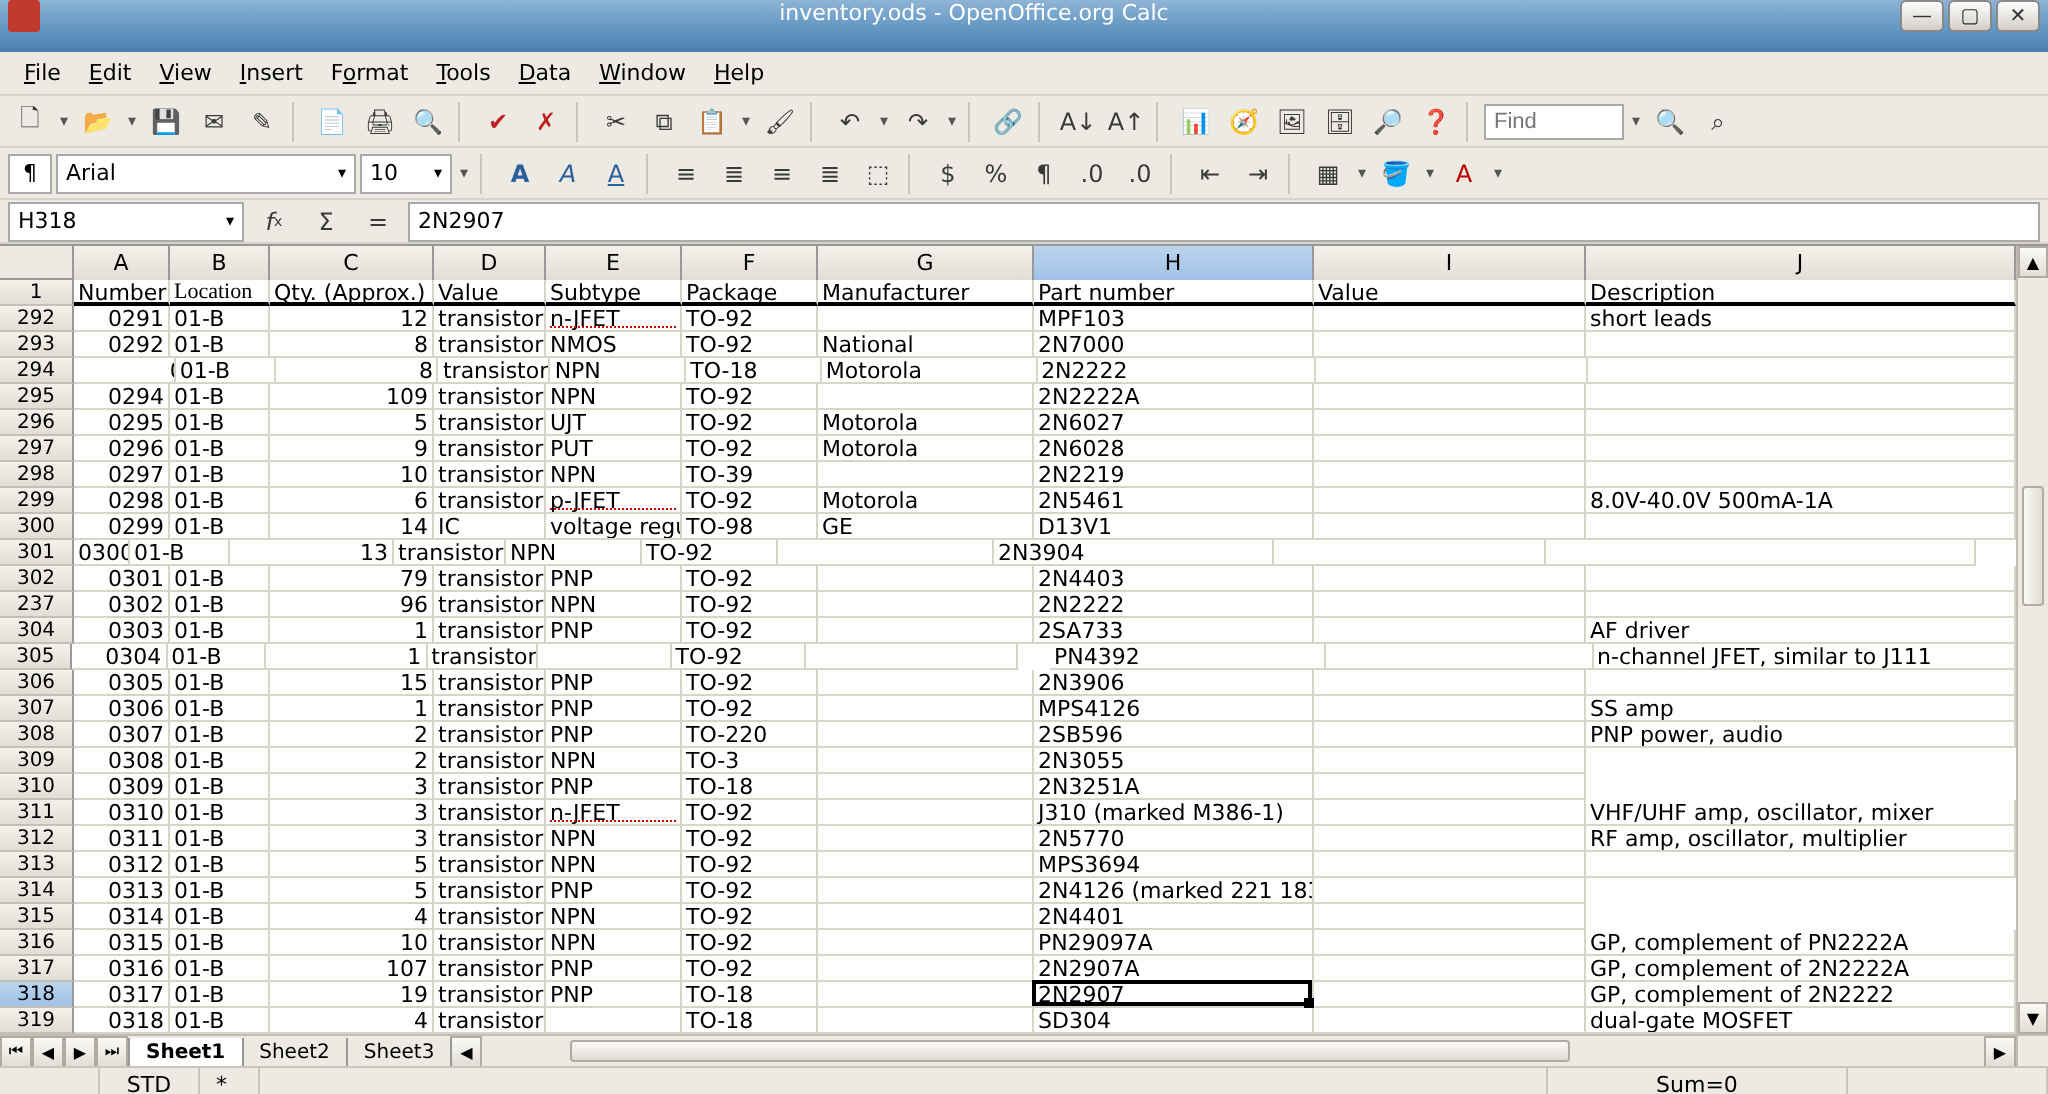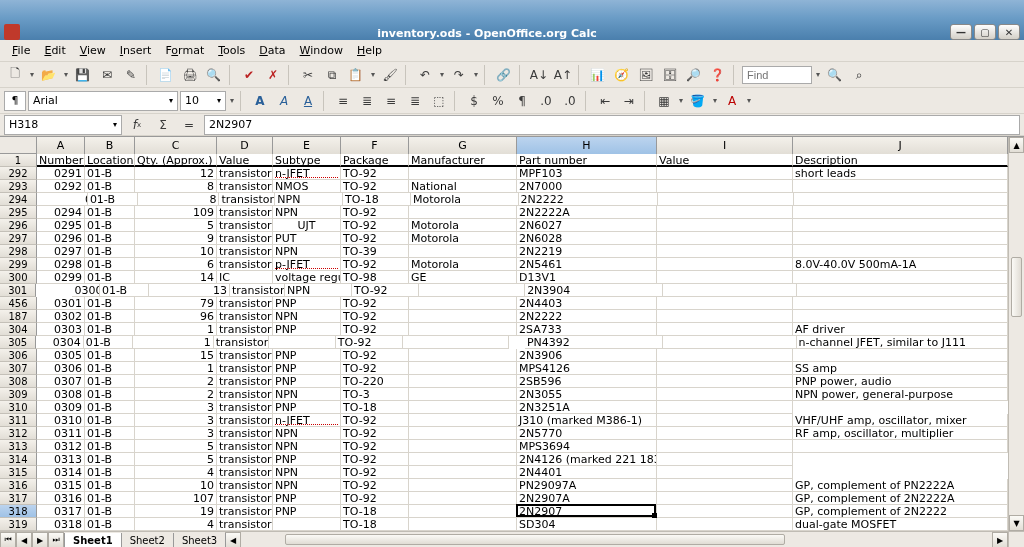--- a/index.html
+++ b/index.html
@@ -1,19 +1,19 @@
 <!DOCTYPE html>
 <html><head>
 <meta charset="utf-8">
 <style>
 html,body{margin:0;padding:0;width:1024px;height:547px;overflow:hidden;font-family:"DejaVu Sans","Liberation Sans",Arial,sans-serif;font-size:11px;background:#ede9e3;color:#000}
 *{box-sizing:border-box}
 
 
-.titlebar{height:40px;background:linear-gradient(#8fb4d6,#6a9cc6 45%,#4a7fad);display:flex;align-items:flex-end;color:#fff;font-weight:bold;padding:0 4px}
+.titlebar{height:26px;background:linear-gradient(#8fb4d6,#6a9cc6 45%,#4a7fad);display:flex;align-items:flex-start;color:#fff;font-weight:normal;padding:0 4px}
 .titlebar .icon{width:16px;height:16px;background:#c0392b;border-radius:2px;margin-right:6px}
 .titlebar .title{flex:1;text-align:center}
 .titlebar .winbtn{width:22px;height:16px;background:linear-gradient(#fdfdfd,#d4d0c8);border:1px solid #888;border-radius:3px;margin-left:2px;display:flex;align-items:center;justify-content:center;color:#333;font-size:10px}
 
 
 .menubar{height:22px;background:#ede9e3;display:flex;align-items:center;padding:0 6px;gap:2px;border-bottom:1px solid #d7d3cb}
 .menubar span{padding:2px 6px}
 .menubar span u{text-decoration:underline}
 
 
@@ -214,21 +214,21 @@
         <div class="ch" style="width: 108px;">G</div>
         <div class="ch sel" style="width: 140px;">H</div>
         <div class="ch" style="width: 136px;">I</div>
         <div class="ch" style="width: 215px;">J</div>
       </div>
   </div>
   <div class="rows" id="rows">
       <div class="row hdr">
         <div class="rh">1</div>
         <div class="cell cA" style="width: 48px;">Number</div>
-        <div class="cell cB" style="width: 50px;">Location</div>
+        <div class="cell cB" style="width: 50px; font-family: Liberation Serif, serif;">Location</div>
         <div class="cell cC" style="width: 82px;">Qty. (Approx.)</div>
         <div class="cell cD" style="width: 56px;">Value</div>
         <div class="cell cE" style="width: 68px;">Subtype</div>
         <div class="cell cF" style="width: 68px;">Package</div>
         <div class="cell cG" style="width: 108px;">Manufacturer</div>
         <div class="cell cH" style="width: 140px;">Part number</div>
         <div class="cell cI" style="width: 136px;">Value</div>
         <div class="cell cJ" style="width: 215px;">Description</div>
       </div>
       <div class="row">
@@ -282,21 +282,21 @@
         <div class="cell cH" style="width: 140px;">2N2222A</div>
         <div class="cell cI" style="width: 136px;"></div>
         <div class="cell cJ" style="width: 215px;"></div>
       </div>
       <div class="row">
         <div class="rh">296</div>
         <div class="cell cA r" style="width: 48px;">0295</div>
         <div class="cell cB" style="width: 50px;">01-B</div>
         <div class="cell cC r" style="width: 82px;">5</div>
         <div class="cell cD" style="width: 56px;">transistor</div>
-        <div class="cell cE" style="width: 68px; text-align: center;">UJT</div>
+        <div class="cell cE" style="width: 68px;">UJT</div>
         <div class="cell cF" style="width: 68px;">TO-92</div>
         <div class="cell cG" style="width: 108px;">Motorola</div>
         <div class="cell cH" style="width: 140px;">2N6027</div>
         <div class="cell cI" style="width: 136px;"></div>
         <div class="cell cJ" style="width: 215px;"></div>
       </div>
       <div class="row">
         <div class="rh">297</div>
         <div class="cell cA r" style="width: 48px;">0296</div>
         <div class="cell cB" style="width: 50px;">01-B</div>
@@ -343,46 +343,46 @@
         <div class="cell cD" style="width: 56px;">IC</div>
         <div class="cell cE" style="width: 68px;">voltage regu</div>
         <div class="cell cF" style="width: 68px;">TO-98</div>
         <div class="cell cG" style="width: 108px;">GE</div>
         <div class="cell cH" style="width: 140px;">D13V1</div>
         <div class="cell cI" style="width: 136px;"></div>
         <div class="cell cJ" style="width: 215px;"></div>
       </div>
       <div class="row">
         <div class="rh">301</div>
-        <div class="cell cA r" style="width: 28px; margin-left: 36px;">0300</div>
+        <div class="cell cA r" style="width: 28px;">0300</div>
         <div class="cell cB" style="width: 50px;">01-B</div>
         <div class="cell cC r" style="width: 82px;">13</div>
         <div class="cell cD" style="width: 56px;">transistor</div>
         <div class="cell cE" style="width: 68px;">NPN</div>
         <div class="cell cF" style="width: 68px;">TO-92</div>
         <div class="cell cG" style="width: 108px;"></div>
         <div class="cell cH" style="width: 140px;">2N3904</div>
         <div class="cell cI" style="width: 136px;"></div>
         <div class="cell cJ" style="width: 215px;"></div>
       </div>
       <div class="row">
-        <div class="rh">456</div>
+        <div class="rh">302</div>
         <div class="cell cA r" style="width: 48px;">0301</div>
         <div class="cell cB" style="width: 50px;">01-B</div>
         <div class="cell cC r" style="width: 82px;">79</div>
         <div class="cell cD" style="width: 56px;">transistor</div>
         <div class="cell cE" style="width: 68px;">PNP</div>
         <div class="cell cF" style="width: 68px;">TO-92</div>
         <div class="cell cG" style="width: 108px;"></div>
         <div class="cell cH" style="width: 140px;">2N4403</div>
         <div class="cell cI" style="width: 136px;"></div>
         <div class="cell cJ" style="width: 215px;"></div>
       </div>
       <div class="row">
-        <div class="rh">187</div>
+        <div class="rh">237</div>
         <div class="cell cA r" style="width: 48px;">0302</div>
         <div class="cell cB" style="width: 50px;">01-B</div>
         <div class="cell cC r" style="width: 82px;">96</div>
         <div class="cell cD" style="width: 56px;">transistor</div>
         <div class="cell cE" style="width: 68px;">NPN</div>
         <div class="cell cF" style="width: 68px;">TO-92</div>
         <div class="cell cG" style="width: 108px;"></div>
         <div class="cell cH" style="width: 140px;">2N2222</div>
         <div class="cell cI" style="width: 136px;"></div>
         <div class="cell cJ" style="width: 215px;"></div>
@@ -456,21 +456,20 @@
         <div class="rh">309</div>
         <div class="cell cA r" style="width: 48px;">0308</div>
         <div class="cell cB" style="width: 50px;">01-B</div>
         <div class="cell cC r" style="width: 82px;">2</div>
         <div class="cell cD" style="width: 56px;">transistor</div>
         <div class="cell cE" style="width: 68px;">NPN</div>
         <div class="cell cF" style="width: 68px;">TO-3</div>
         <div class="cell cG" style="width: 108px;"></div>
         <div class="cell cH" style="width: 140px;">2N3055</div>
         <div class="cell cI" style="width: 136px;"></div>
-        <div class="cell cJ" style="width: 215px;">NPN power, general-purpose</div>
       </div>
       <div class="row">
         <div class="rh">310</div>
         <div class="cell cA r" style="width: 48px;">0309</div>
         <div class="cell cB" style="width: 50px;">01-B</div>
         <div class="cell cC r" style="width: 82px;">3</div>
         <div class="cell cD" style="width: 56px;">transistor</div>
         <div class="cell cE" style="width: 68px;">PNP</div>
         <div class="cell cF" style="width: 68px;">TO-18</div>
         <div class="cell cG" style="width: 108px;"></div>

